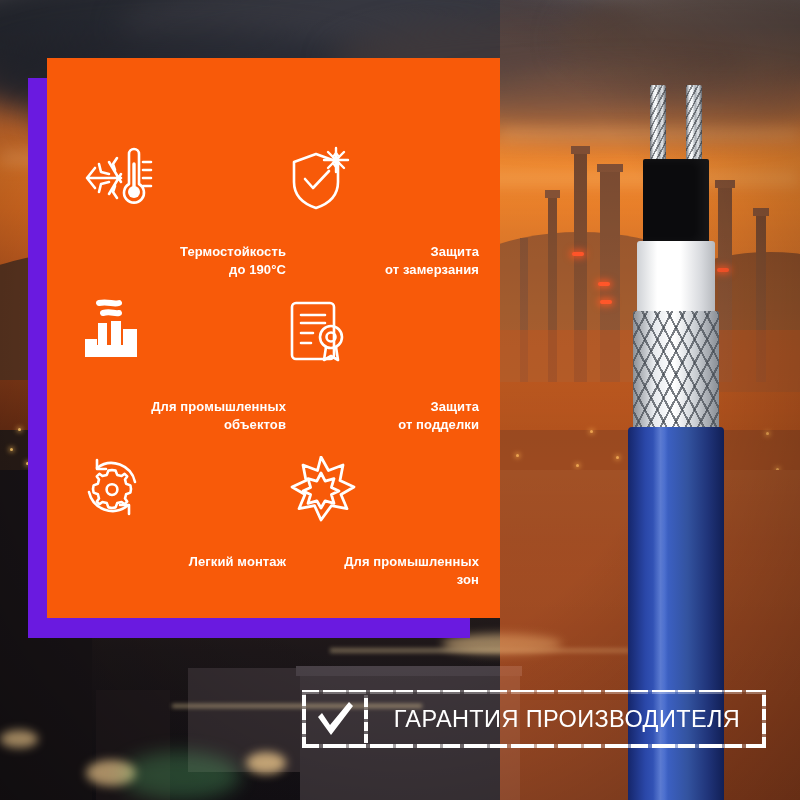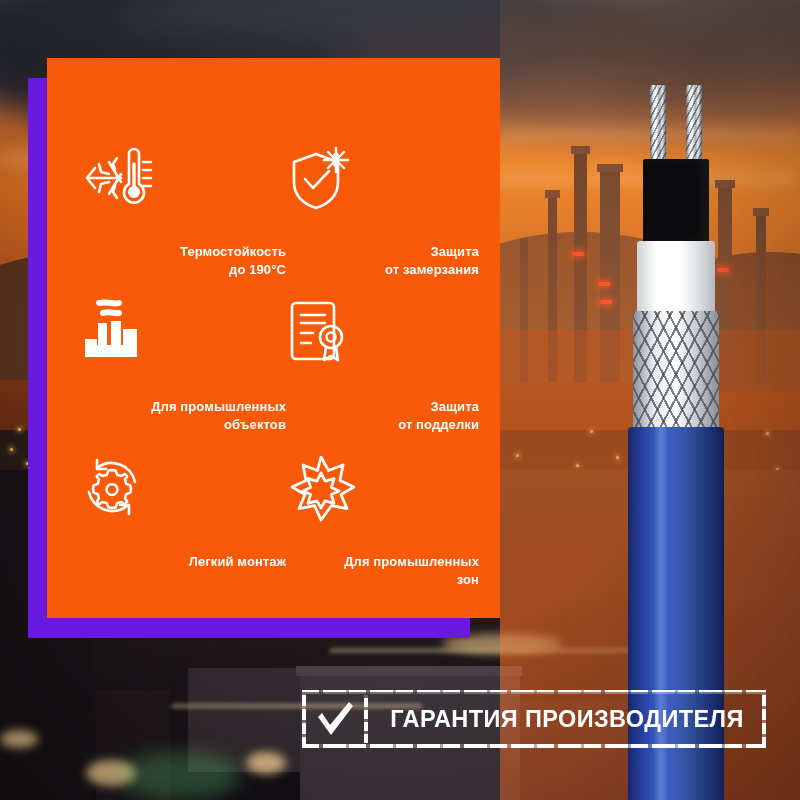--- a/index.html
+++ b/index.html
@@ -136,21 +136,21 @@
     mask-image:repeating-linear-gradient(90deg,#000 0 17px,rgba(0,0,0,.25) 17px 21px,#000 21px 44px,rgba(0,0,0,.55) 44px 47px),
                repeating-linear-gradient(0deg,#000 0 11px,rgba(0,0,0,.3) 11px 14px);
   }
   .stamp .divider{position:absolute;left:62px;top:5px;width:4px;height:48px;background:#fff;
     -webkit-mask-image:repeating-linear-gradient(0deg,#000 0 9px,rgba(0,0,0,.25) 9px 12px);
     mask-image:repeating-linear-gradient(0deg,#000 0 9px,rgba(0,0,0,.25) 9px 12px);}
   .stamp .tick{position:absolute;left:14px;top:11px;width:38px;height:36px;}
   .stamp .txt{
     position:absolute;left:76px;right:10px;top:0;height:100%;
     display:flex;align-items:center;justify-content:center;
-    color:#fff;font-size:23.5px;font-weight:700;letter-spacing:.4px;white-space:nowrap;
+    color:#fff;font-size:23.5px;font-weight:400;letter-spacing:.4px;white-space:nowrap;
   }
 </style>
 </head>
 <body>
 
 <div class="stage">
 
   <div class="bg">
     <div class="sky"></div>
 

